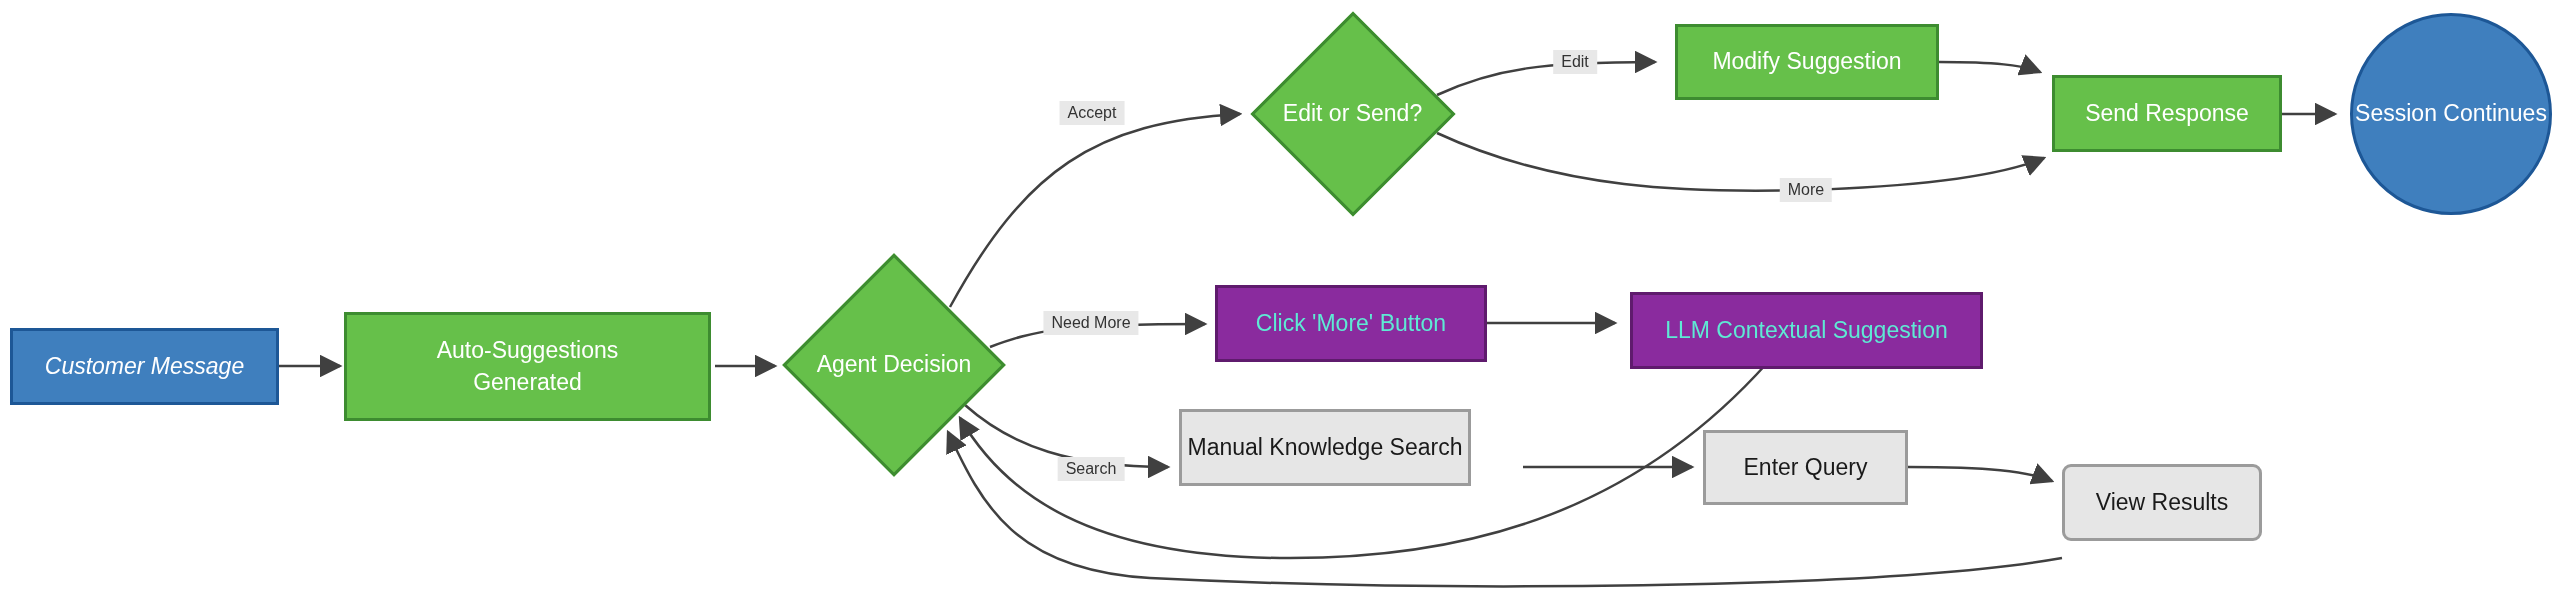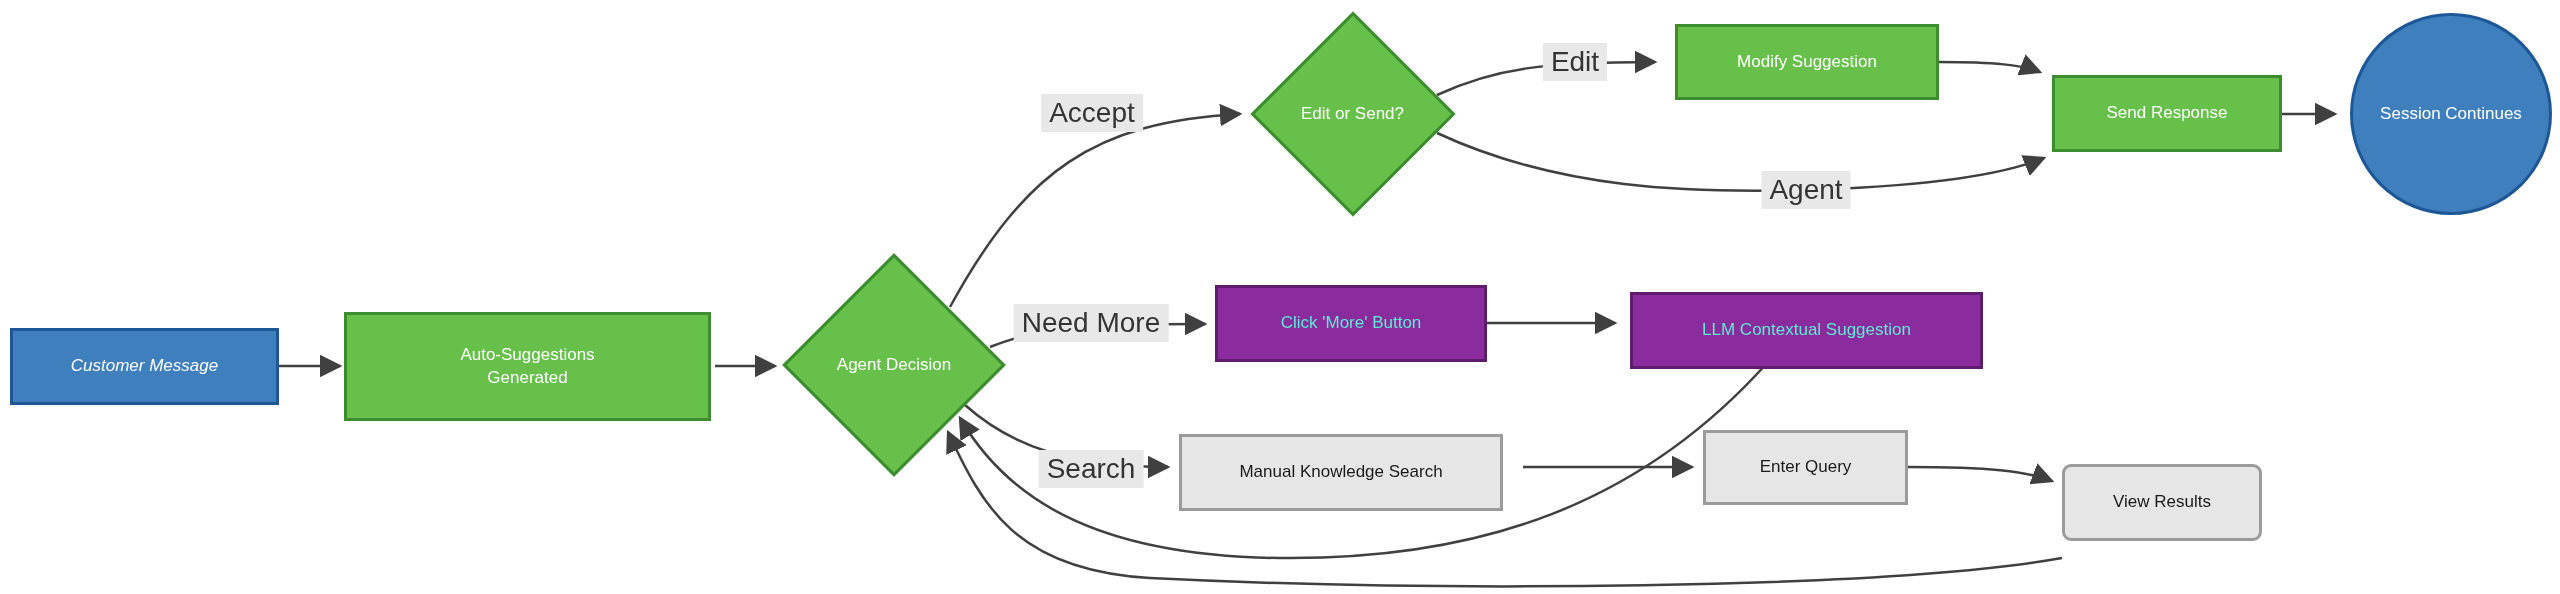--- a/index.html
+++ b/index.html
@@ -12,21 +12,21 @@
   #edges{position:absolute;left:0;top:0;z-index:0;}
   .node{
     position:absolute;
     display:flex;align-items:center;justify-content:center;
     text-align:center;
     box-sizing:border-box;
     z-index:1;
   }
   .node .node-label{
     white-space:pre-line;
-    font-size:17px;
+    font-size:23px;
     line-height:1.35;
     z-index:2;
     position:relative;
   }
   .rect.blue{background:var(--blue_fill);border:3px solid var(--blue_stroke);color:#ffffff;font-style:italic;}
   .rect.green{background:var(--green_fill);border:3px solid var(--green_stroke);color:#ffffff;}
   .rect.purple{background:var(--purple_fill);border:3px solid var(--purple_stroke);color:#5eead4;}
   .rect.gray{background:var(--gray_fill);border:3px solid var(--gray_stroke);color:#1a1a1a;}
   .circle.blue{background:var(--blue_fill);border:3px solid var(--blue_stroke);color:#ffffff;border-radius:50%;}
   .diamond{background:transparent;border:none;color:#ffffff;}
@@ -36,21 +36,21 @@
     background:var(--green_fill);
     border:3px solid var(--green_stroke);
     box-sizing:border-box;
     z-index:1;
   }
   .edge-label{
     position:absolute;
     transform:translate(-50%,-50%);
     background:var(--label_bg);
     color:#333333;
-    font-size:28px;
+    font-size:16px;
     padding:3px 8px;
     z-index:2;
     white-space:nowrap;
   }
 </style>
 </head>
 <body>
 
 <div id="canvas">
 
@@ -110,31 +110,31 @@
   </div>
 
   <div class="node rect purple" style="left:1215px;top:285px;width:272px;height:77px;">
     <span class="node-label">Click 'More' Button</span>
   </div>
 
   <div class="node rect purple" style="left:1630px;top:292px;width:353px;height:77px;">
     <span class="node-label">LLM Contextual Suggestion</span>
   </div>
 
-  <div class="node rect gray" style="left:1179px;top:434px;width:324px;height:77px;text-align:right;">
+  <div class="node rect gray" style="left:1179px;top:409px;width:292px;height:77px;text-align:right;">
     <span class="node-label">Manual Knowledge Search</span>
   </div>
 
   <div class="node rect gray" style="left:1703px;top:430px;width:205px;height:75px;">
     <span class="node-label">Enter Query</span>
   </div>
 
   <div class="node rect gray" style="left:2062px;top:464px;width:200px;height:77px;border-radius:9px;">
     <span class="node-label">View Results</span>
   </div>
 
   <div class="edge-label" style="left:1092px;top:113px;">Accept</div>
   <div class="edge-label" style="left:1575px;top:62px;">Edit</div>
-  <div class="edge-label" style="left:1806px;top:190px;">Agent</div>
+  <div class="edge-label" style="left:1806px;top:190px;">More</div>
   <div class="edge-label" style="left:1091px;top:323px;">Need More</div>
   <div class="edge-label" style="left:1091px;top:469px;">Search</div>
 
 </div>
 
 </body></html>

